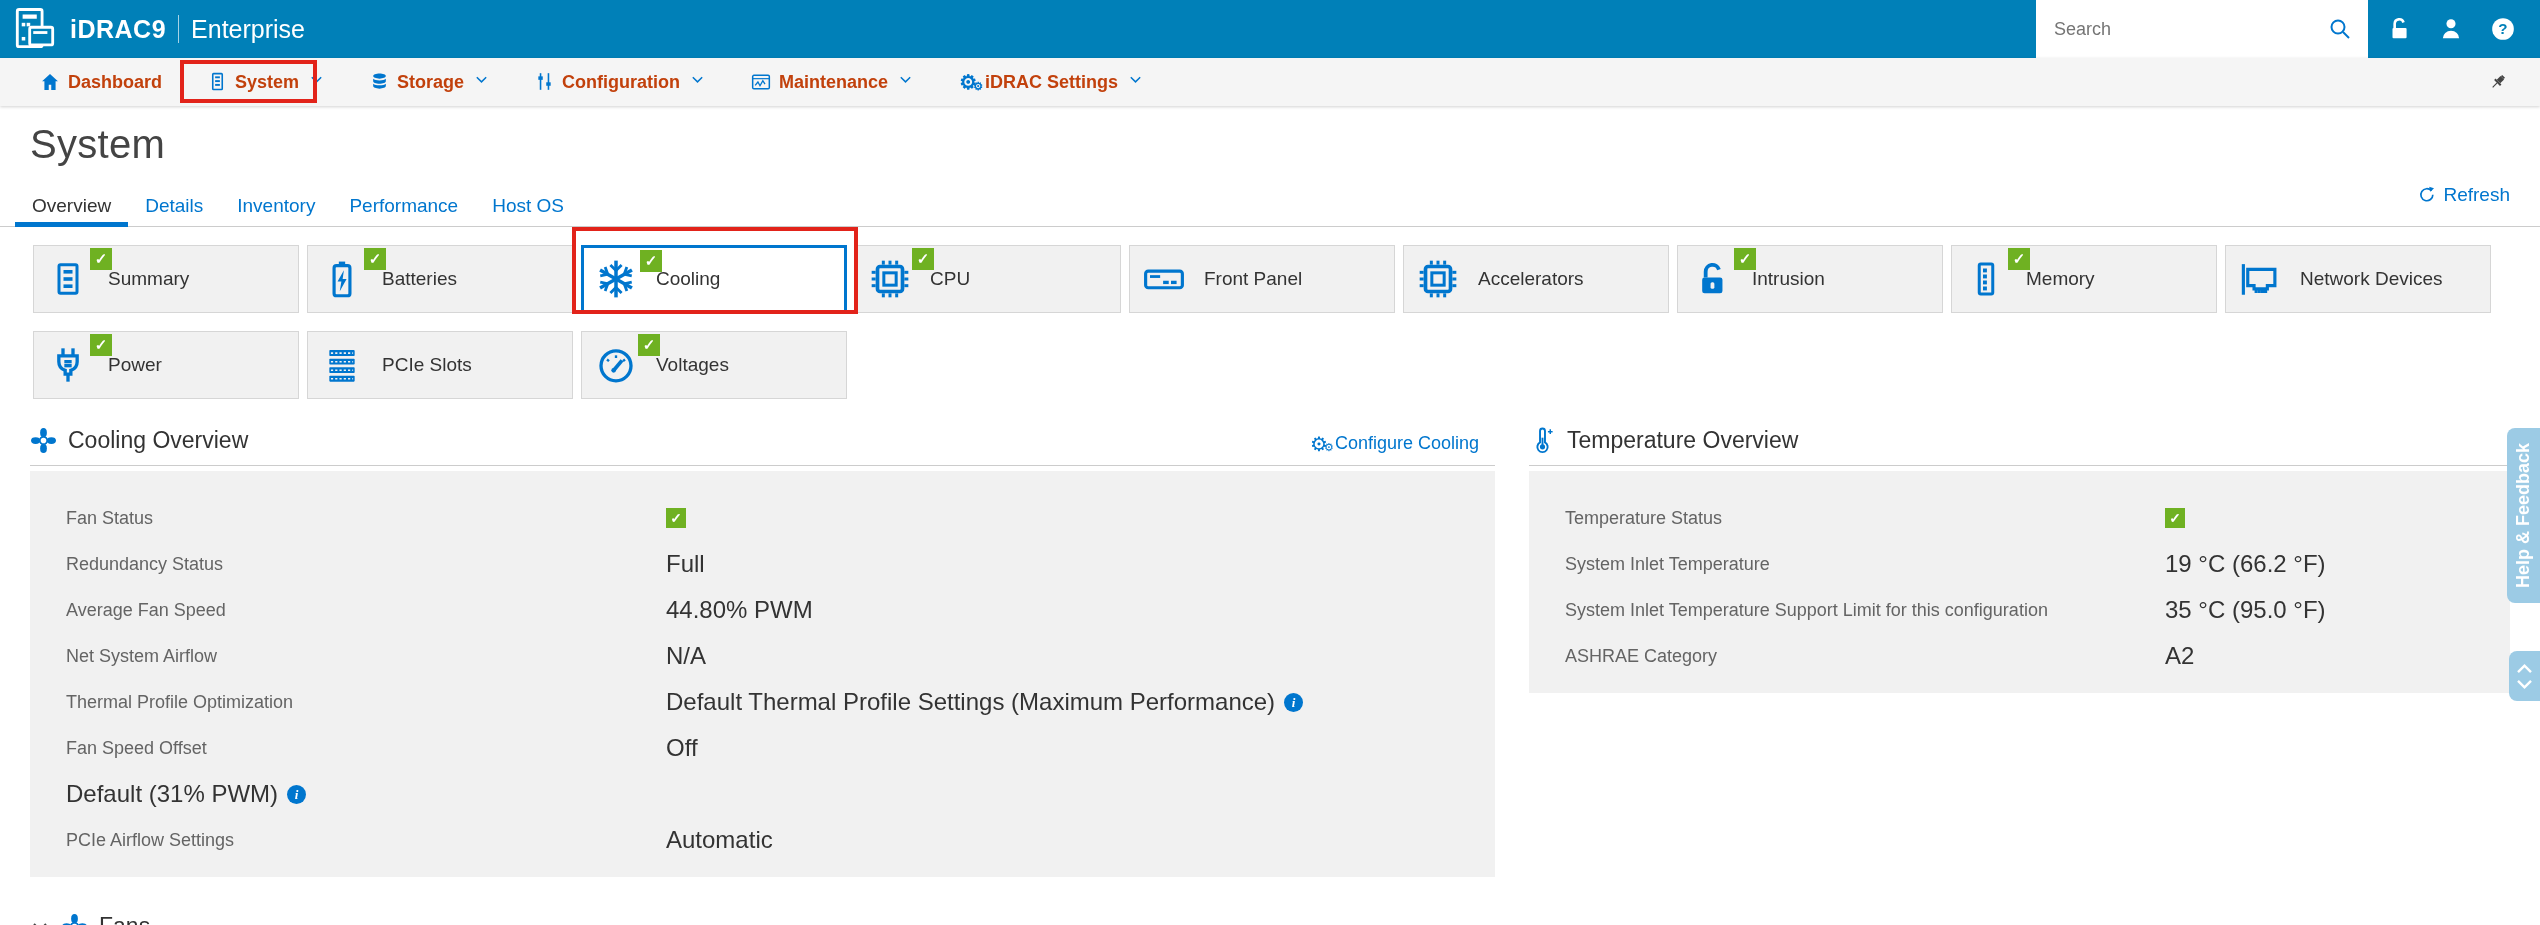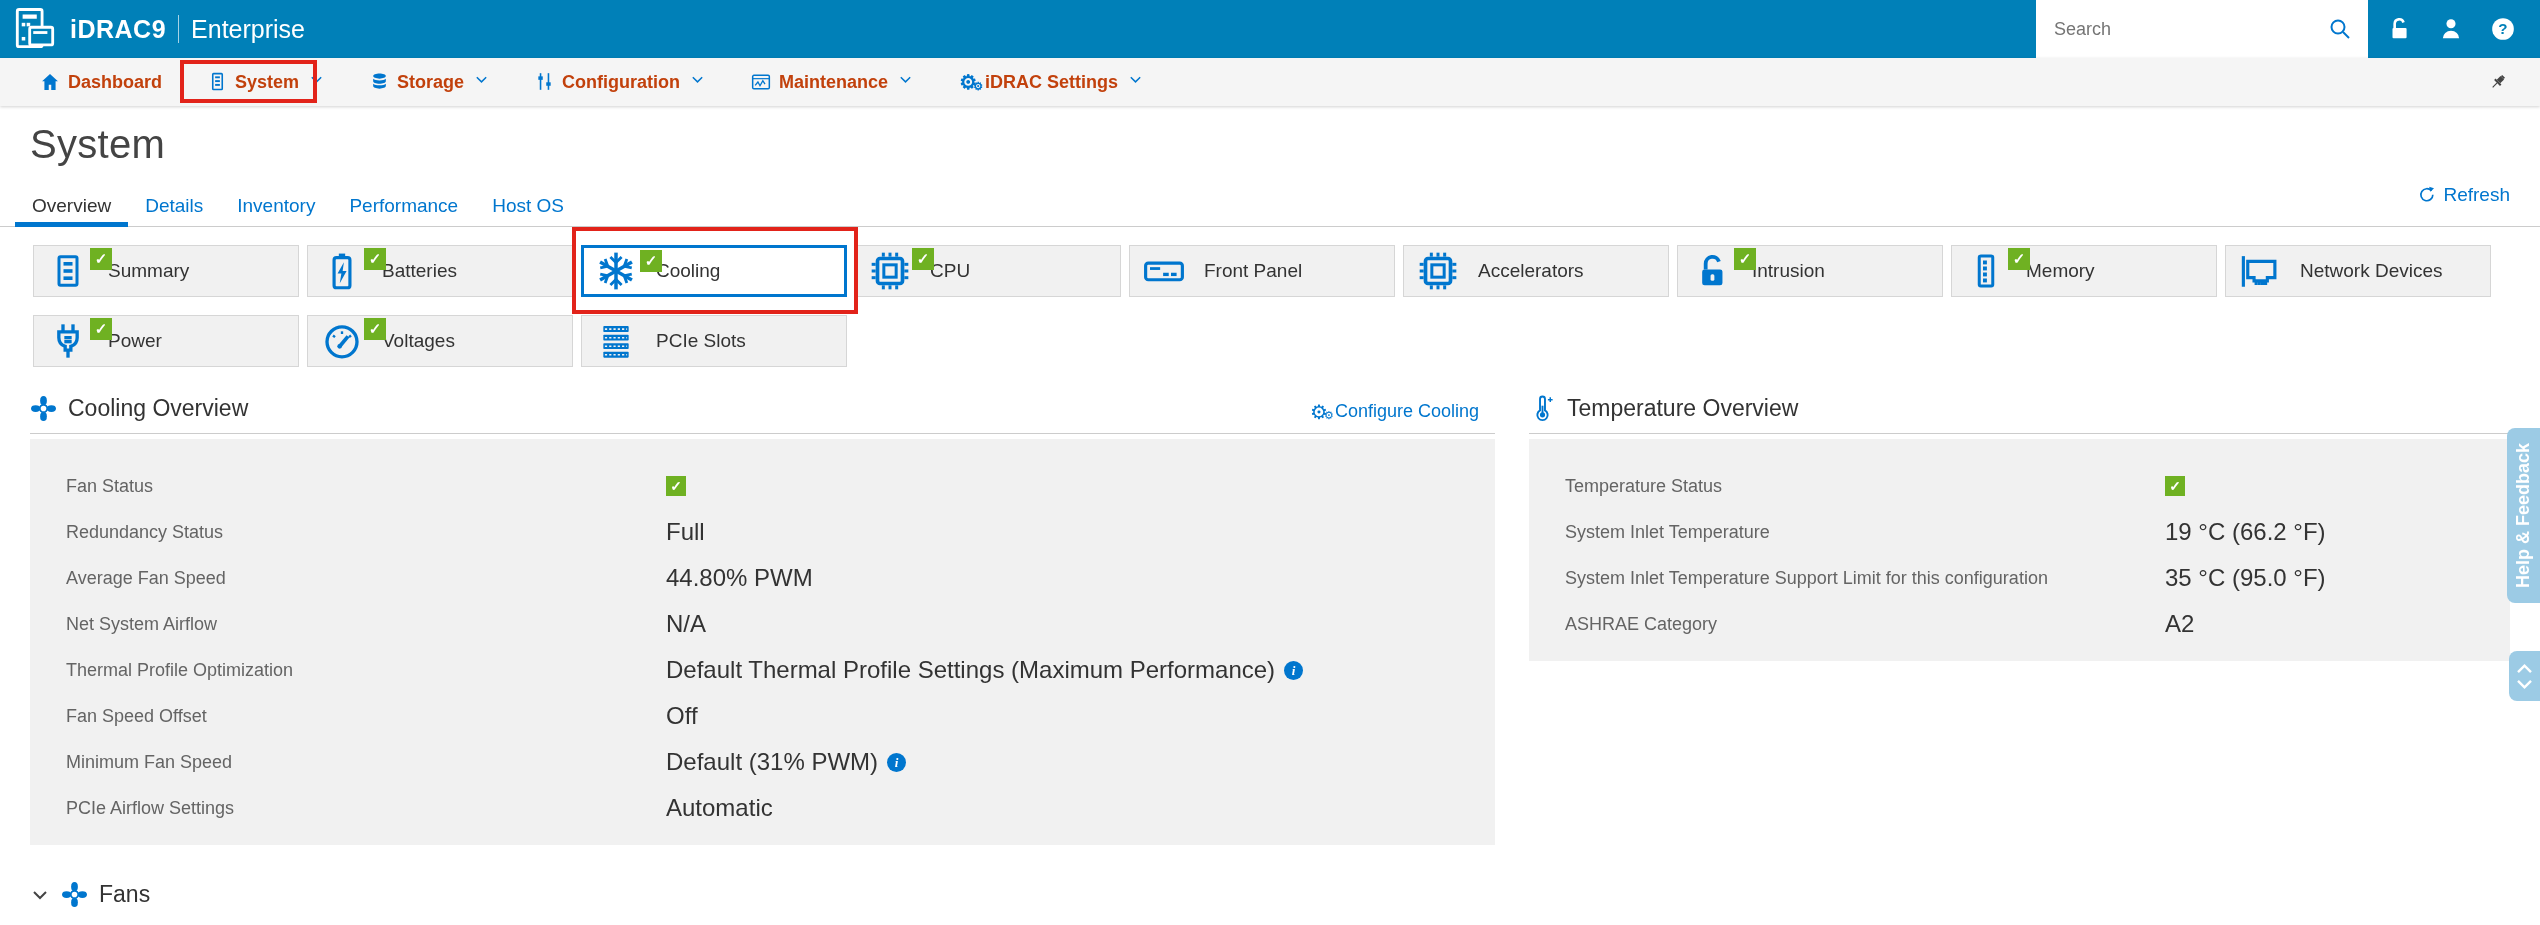--- a/index.html
+++ b/index.html
@@ -37,21 +37,21 @@
   
   .page-title { font-size:40px; font-weight:300; color:#444; margin:16px 0 0 30px; letter-spacing:.3px; }
   .tabs-row { position:relative; margin-top:18px; height:42px; border-bottom:1px solid #ccc; display:flex; align-items:stretch; padding-left:15px; }
   .tab { padding:0 17px; font-size:19px; color:#0076ce; display:flex; align-items:center; position:relative; cursor:pointer; }
   .tab.active { color:#333; }
   .tab.active::after { content:""; position:absolute; left:0; right:0; bottom:-1px; height:5px; background:#0076ce; }
   .refresh-link { position:absolute; right:30px; bottom:20px; display:flex; align-items:center; gap:7px; color:#0076ce; font-size:19px; cursor:pointer; }
 
   
   .tiles { width:2478px; margin:18px 0 0 33px; display:flex; flex-wrap:wrap; gap:18px 8px; }
-  .tile { width:266px; height:52px; background:#f1f1f1; border:1px solid #d6d6d6; position:relative;
+  .tile { width:266px; height:68px; background:#f1f1f1; border:1px solid #d6d6d6; position:relative;
           display:flex; align-items:center; padding-left:12px; cursor:pointer;text-align:center; }
   .tile.selected { background:#fff; border:3px solid #0076ce; padding-left:10px; }
   .tile-icon { width:44px; height:46px; display:flex; align-items:center; justify-content:center; color:#0076ce; flex:none; }
   .tile-label { font-size:19px; color:#333; margin-left:18px; white-space:nowrap; }
   .badge { position:absolute; left:56px; top:2px; width:22px; height:22px; background:#6fb122; }
   .badge::before { content:"\2713"; display:block; color:#fff; font-size:15px; font-weight:bold; line-height:22px; text-align:center; }
 
   
   .columns { display:flex; margin:28px 30px 0 30px; gap:34px; }
   .col-left { width:1465px; flex:none; }
@@ -448,53 +448,53 @@
           <line x1="12" y1="17.5" x2="12" y2="22"></line>
         </g>
       </svg>
     </span>
     <span class="badge"></span>
     <span class="tile-label">Power</span>
   </div>
 
   <div class="tile">
     <span class="tile-icon">
+      <svg viewBox="0 0 24 24" width="38" height="38">
+        <g fill="currentColor">
+          <rect x="4" y="2.6" width="16" height="3.7" rx="0.5"></rect>
+            <rect x="4" y="8" width="16" height="3.7" rx="0.5"></rect>
+          <rect x="4" y="13.4" width="16" height="3.7" rx="0.5"></rect>
+            <rect x="4" y="18.8" width="16" height="3.7" rx="0.5"></rect>
+        </g>
+        <g stroke="#f1f1f1" stroke-width="1" stroke-dasharray="1.4 1.3">
+          <line x1="5" y1="4.5" x2="19" y2="4.5"></line>
+            <line x1="5" y1="9.9" x2="19" y2="9.9"></line>
+          <line x1="5" y1="15.3" x2="19" y2="15.3"></line>
+            <line x1="5" y1="20.7" x2="19" y2="20.7"></line>
+        </g>
+      </svg>
+    </span>
+    <span class="tile-label">PCIe Slots</span>
+  </div>
+
+  <div class="tile">
+    <span class="tile-icon">
       <svg viewBox="0 0 24 24" width="40" height="40">
         <circle cx="12" cy="12.5" r="9" fill="none" stroke="currentColor" stroke-width="2"></circle>
         <g stroke="currentColor" stroke-width="1.4">
           <line x1="6.6" y1="8.7" x2="7.8" y2="9.7"></line>
             <line x1="12" y1="6.2" x2="12" y2="7.8"></line>
             <line x1="17.4" y1="8.7" x2="16.2" y2="9.7"></line>
         </g>
         <line x1="10.8" y1="15" x2="15.6" y2="9.2" stroke="currentColor" stroke-width="2.2"></line>
         <circle cx="10.6" cy="15.2" r="1.4" fill="currentColor"></circle>
       </svg>
     </span>
     <span class="badge"></span>
     <span class="tile-label">Voltages</span>
-  </div>
-
-  <div class="tile">
-    <span class="tile-icon">
-      <svg viewBox="0 0 24 24" width="38" height="38">
-        <g fill="currentColor">
-          <rect x="4" y="2.6" width="16" height="3.7" rx="0.5"></rect>
-            <rect x="4" y="8" width="16" height="3.7" rx="0.5"></rect>
-          <rect x="4" y="13.4" width="16" height="3.7" rx="0.5"></rect>
-            <rect x="4" y="18.8" width="16" height="3.7" rx="0.5"></rect>
-        </g>
-        <g stroke="#f1f1f1" stroke-width="1" stroke-dasharray="1.4 1.3">
-          <line x1="5" y1="4.5" x2="19" y2="4.5"></line>
-            <line x1="5" y1="9.9" x2="19" y2="9.9"></line>
-          <line x1="5" y1="15.3" x2="19" y2="15.3"></line>
-            <line x1="5" y1="20.7" x2="19" y2="20.7"></line>
-        </g>
-      </svg>
-    </span>
-    <span class="tile-label">PCIe Slots</span>
   </div>
 </div>
 
 <div class="columns">
 
   <div class="col-left">
     <div class="section-header">
       <span>
         <svg viewBox="0 0 24 24" width="27" height="27">
           <g fill="#0076ce">
@@ -547,21 +547,20 @@
           <span class="info-icon"></span>
         </span>
       </div>
       <div class="kv-row">
         <span class="kv-label">Fan Speed Offset</span>
         <span class="kv-value">
             <span>Off</span>
           </span>
       </div>
       <div class="kv-row">
-        <span class="kv-label">Minimum Fan Speed</span>
         <span class="kv-value">
           <span>Default (31% PWM)</span>
           <span class="info-icon"></span>
         </span>
       </div>
       <div class="kv-row">
         <span class="kv-label">PCIe Airflow Settings</span>
         <span class="kv-value">
             <span>Automatic</span>
           </span>

